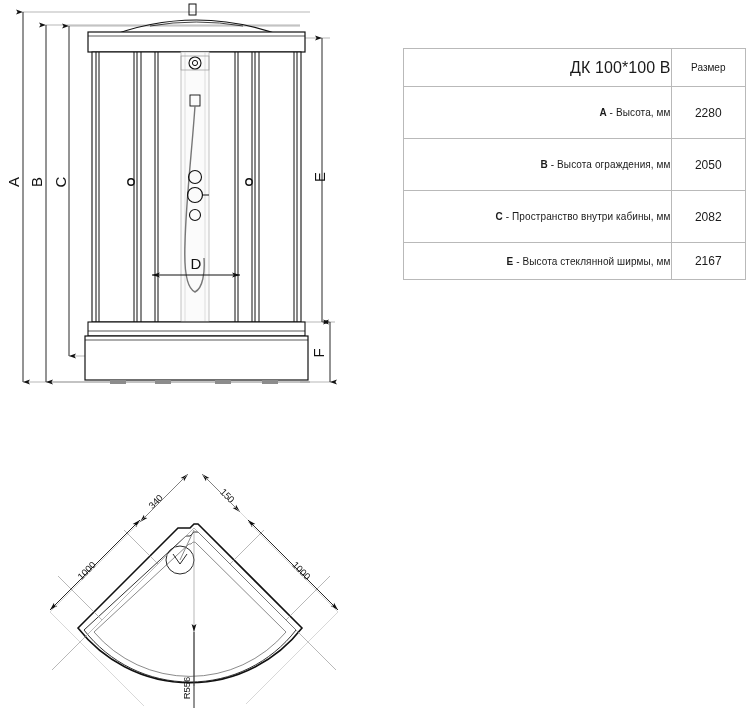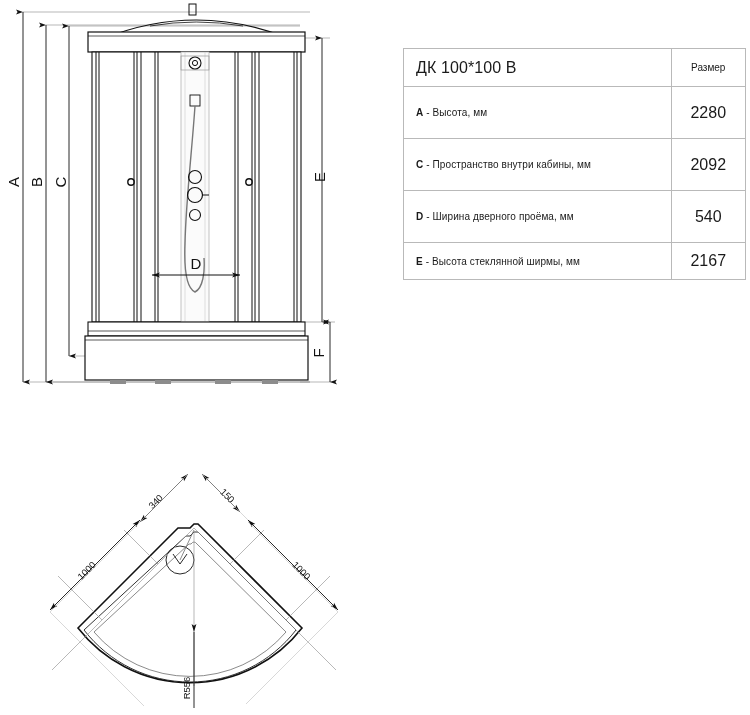--- a/index.html
+++ b/index.html
@@ -2,24 +2,24 @@
 <html><head>
 <meta charset="utf-8">
 <style>
   html,body{margin:0;padding:0;background:#ffffff;}
   body{width:750px;height:715px;position:relative;overflow:hidden;
        font-family:"Liberation Sans",sans-serif;color:#1a1a1a;}
 
   
   #spec-table{position:absolute;left:403px;top:48px;width:343px;
               border-collapse:collapse;}
-  #spec-table td{border:1px solid #b9b9b9;padding:0;vertical-align:middle;}
+  #spec-table td{border:1px solid #b9b9b9;padding:0;vertical-align:middle;text-align:right;}
   #spec-table td.lab{width:267px;padding:6px 0 6px 12px;font-size:10px;
                      letter-spacing:.1px;}
-  #spec-table td.val{width:76px;text-align:center;font-size:16px;}
+  #spec-table td.val{width:76px;text-align:center;font-size:12px;}
   #spec-table tr.hdr td.lab{font-size:16px;font-weight:400;padding-left:12px;}
   #spec-table tr.hdr td.val{font-size:10px;}
   #spec-table td.lab b{font-weight:700;}
   .r-h{height:38px;} .r-t{height:52px;} .r-s{height:37px;}
 
   
   .svg-wrap{position:absolute;left:0;top:0;}
   svg{display:block;}
   text{font-family:"Liberation Sans",sans-serif;fill:#111;}
   .dimlbl{font-size:15px;}
@@ -32,26 +32,26 @@
   <tbody>
     <tr class="hdr r-h">
       <td class="lab">ДК 100*100 В</td>
       <td class="val">Размер</td>
     </tr>
     <tr class="r-t">
       <td class="lab"><b>A</b><span> - Высота, мм</span></td>
       <td class="val">2280</td>
     </tr>
     <tr class="r-t">
+      <td class="lab"><b>B</b><span> - Высота ограждения, мм</span></td>
+      <td class="val">2050</td>
+    </tr>
+    <tr class="r-t">
       <td class="lab"><b>C</b><span> - Пространство внутри кабины, мм</span></td>
-      <td class="val">2092</td>
-    </tr>
-    <tr class="r-t">
-      <td class="lab"><b>D</b><span> - Ширина дверного проёма, мм</span></td>
-      <td class="val">540</td>
+      <td class="val">2082</td>
     </tr>
     <tr class="r-s">
       <td class="lab"><b>E</b><span> - Высота стеклянной ширмы, мм</span></td>
       <td class="val">2167</td>
     </tr>
   </tbody>
 </table>
 
 <div class="svg-wrap">
 <svg width="380" height="400" viewBox="0 0 380 400">

